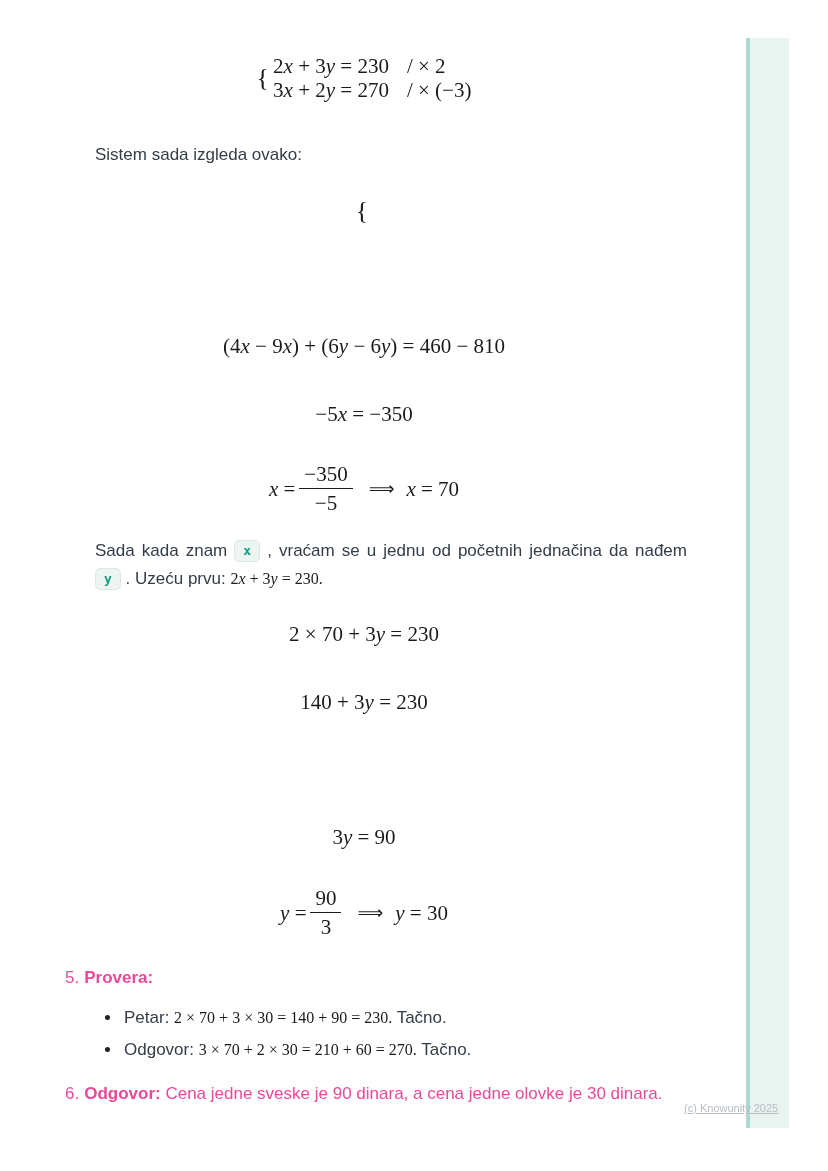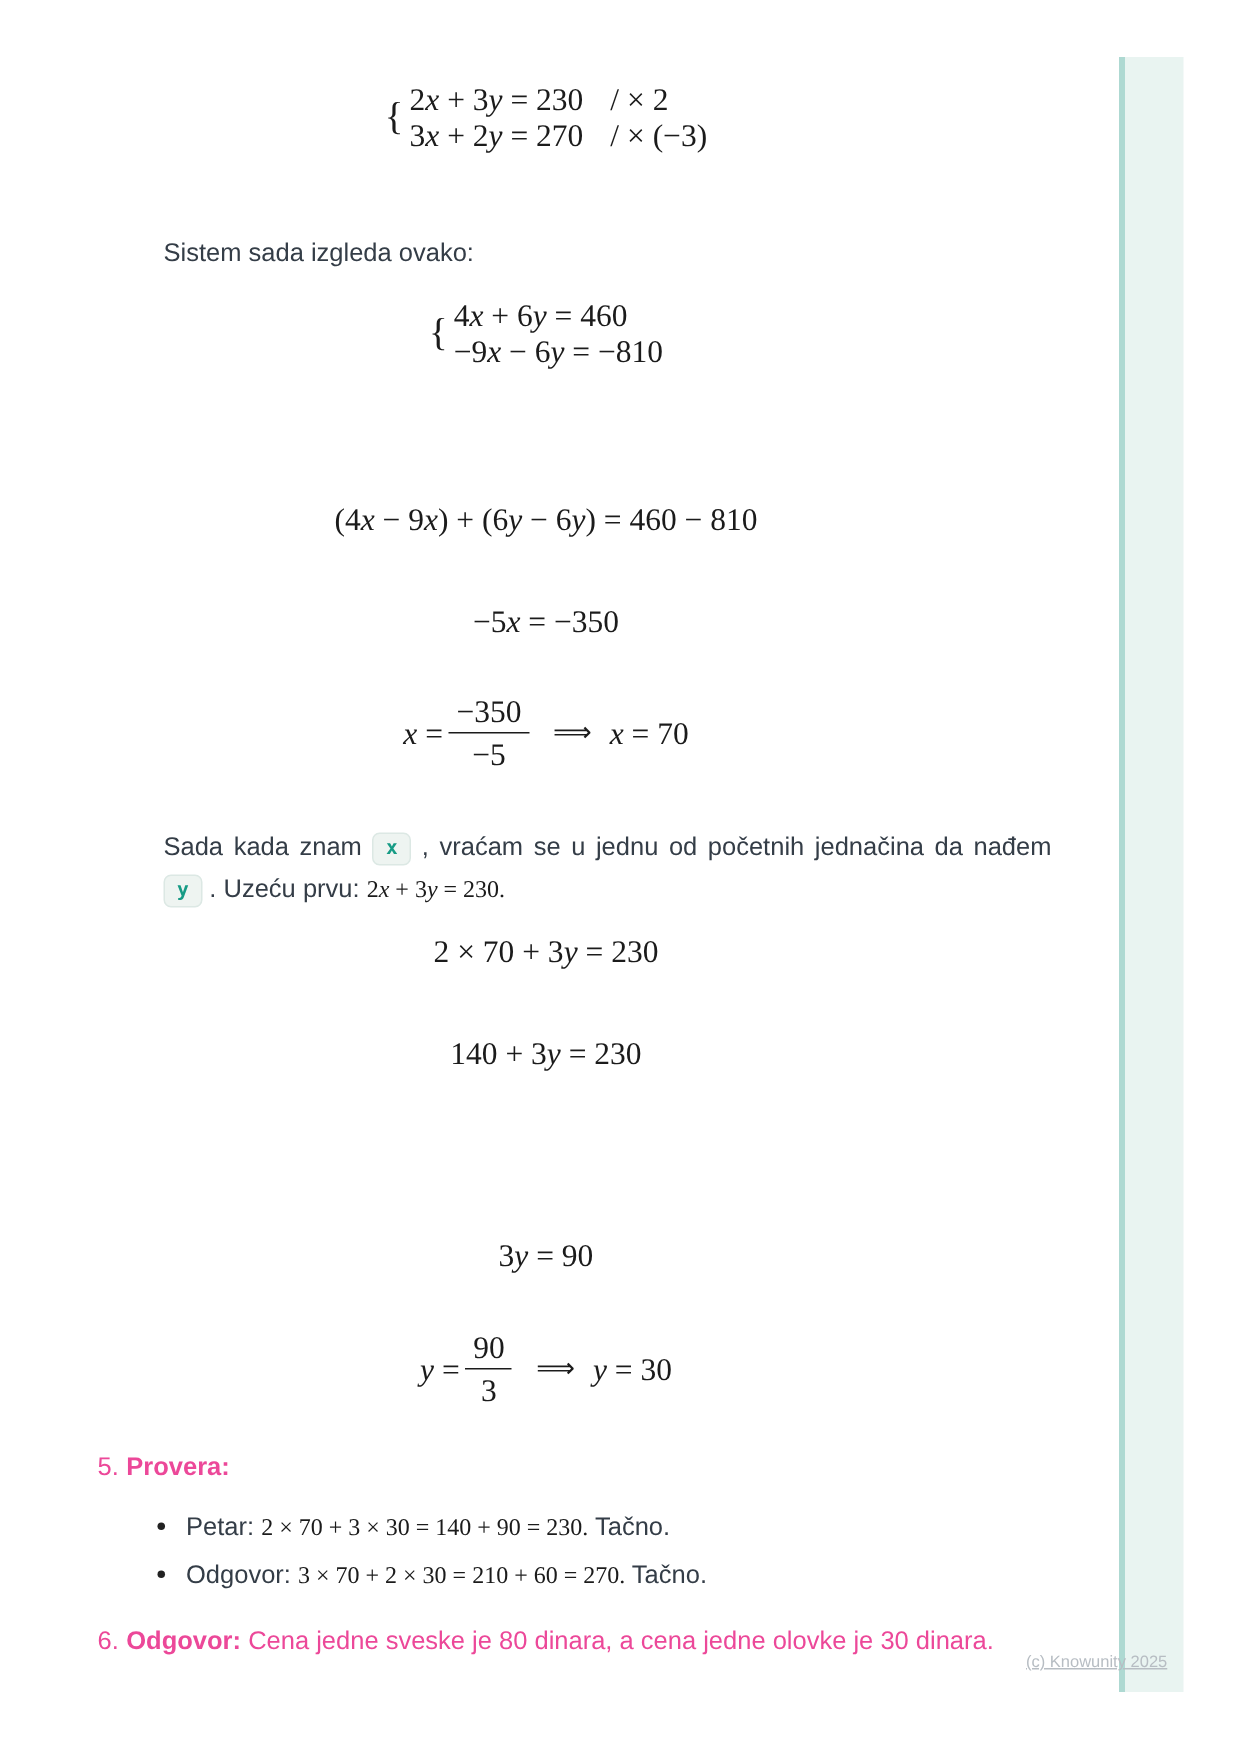--- a/index.html
+++ b/index.html
@@ -26,21 +26,21 @@
     color:#b7bdc3;
     z-index:3;
     white-space:nowrap;
     text-decoration:underline;
   }
   
   .para{
     position:absolute;left:95px;
     font-size:17px;line-height:28px;
     color:#343d47;
-    margin:14px;
+    margin:0;
   }
   .justify{width:592px;text-align:justify;}
   
   .eqrow{
     position:absolute;left:0;width:728px;
     display:flex;justify-content:center;align-items:flex-start;
   }
   .math{
     font-family:"Liberation Serif",serif;
     font-size:21px;line-height:24px;
@@ -123,24 +123,20 @@
         <span class="math">/ × (−3)</span>
       </div>
     </div>
   </div>
 
   <p class="para" style="top:141px">Sistem sada izgleda ovako:</p>
 
   <div class="eqrow" style="top:198px">
     <div class="system">
       <span class="brace">{</span>
-      <div class="sysgrid" style="grid-template-columns:auto">
-        <span class="math">4<i>x</i> + 6<i>y</i> = 460</span>
-        <span class="math">−9<i>x</i> − 6<i>y</i> = −810</span>
-      </div>
     </div>
   </div>
 
 
   <div class="eqrow" style="top:334px">
     <span class="math">(4<i>x</i> − 9<i>x</i>) + (6<i>y</i> − 6<i>y</i>) = 460 − 810</span>
   </div>
 
   <div class="eqrow" style="top:402px">
     <span class="math">−5<i>x</i> = −350</span>
@@ -193,16 +189,16 @@
     <span class="math">2 × 70 + 3 × 30 = 140 + 90 = 230.</span>
     <span>Tačno.</span>
   </div>
 
   <div class="bullet" style="top:1037px"><span class="dot"></span><span>Odgovor:</span>
     <span class="math">3 × 70 + 2 × 30 = 210 + 60 = 270.</span>
     <span>Tačno.</span>
   </div>
 
   <div class="oli" style="top:1081px"><span>6.</span><b>Odgovor:</b>
-    <span>Cena jedne sveske je 80 dinara, a cena jedne olovke je 30 dinara.</span>
+    <span>Cena jedne sveske je 90 dinara, a cena jedne olovke je 30 dinara.</span>
   </div>
 
 </div>
 
 </body></html>

